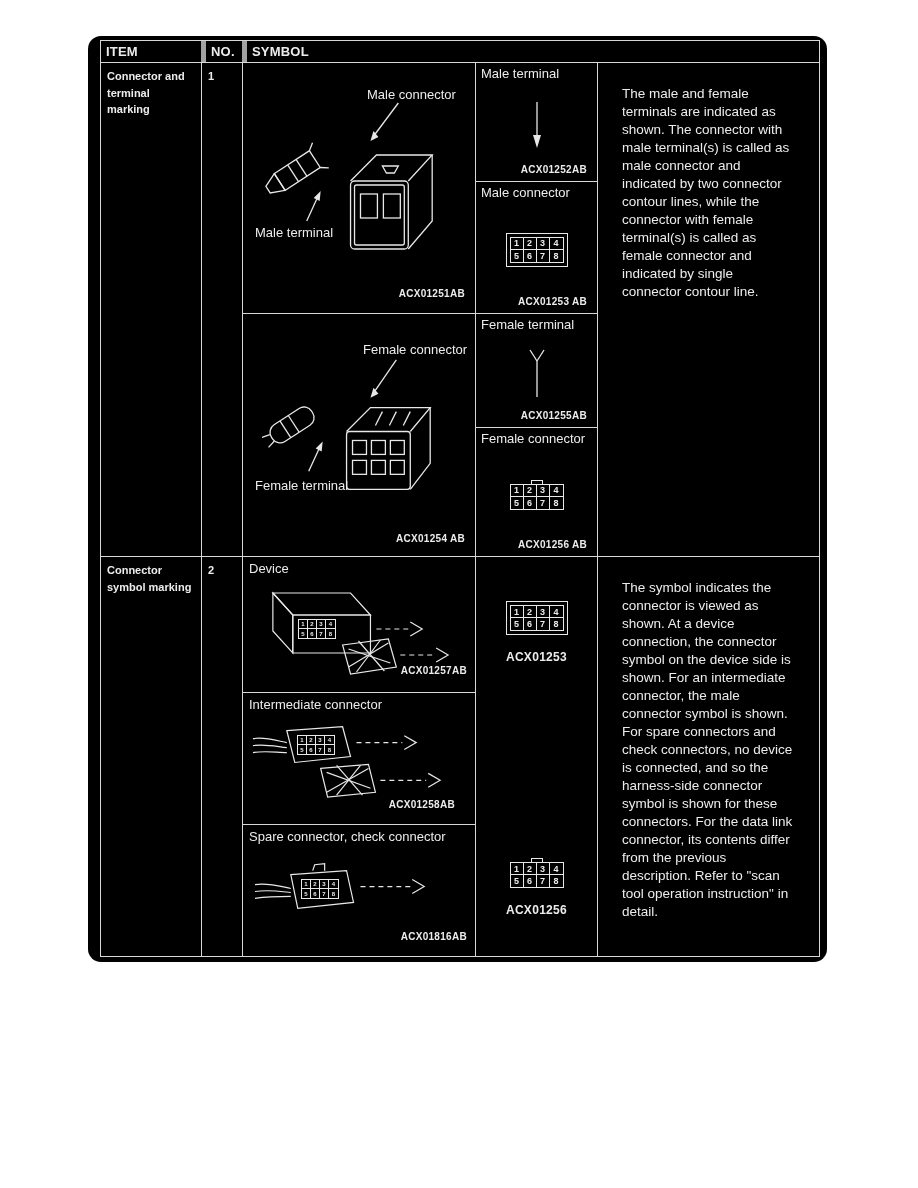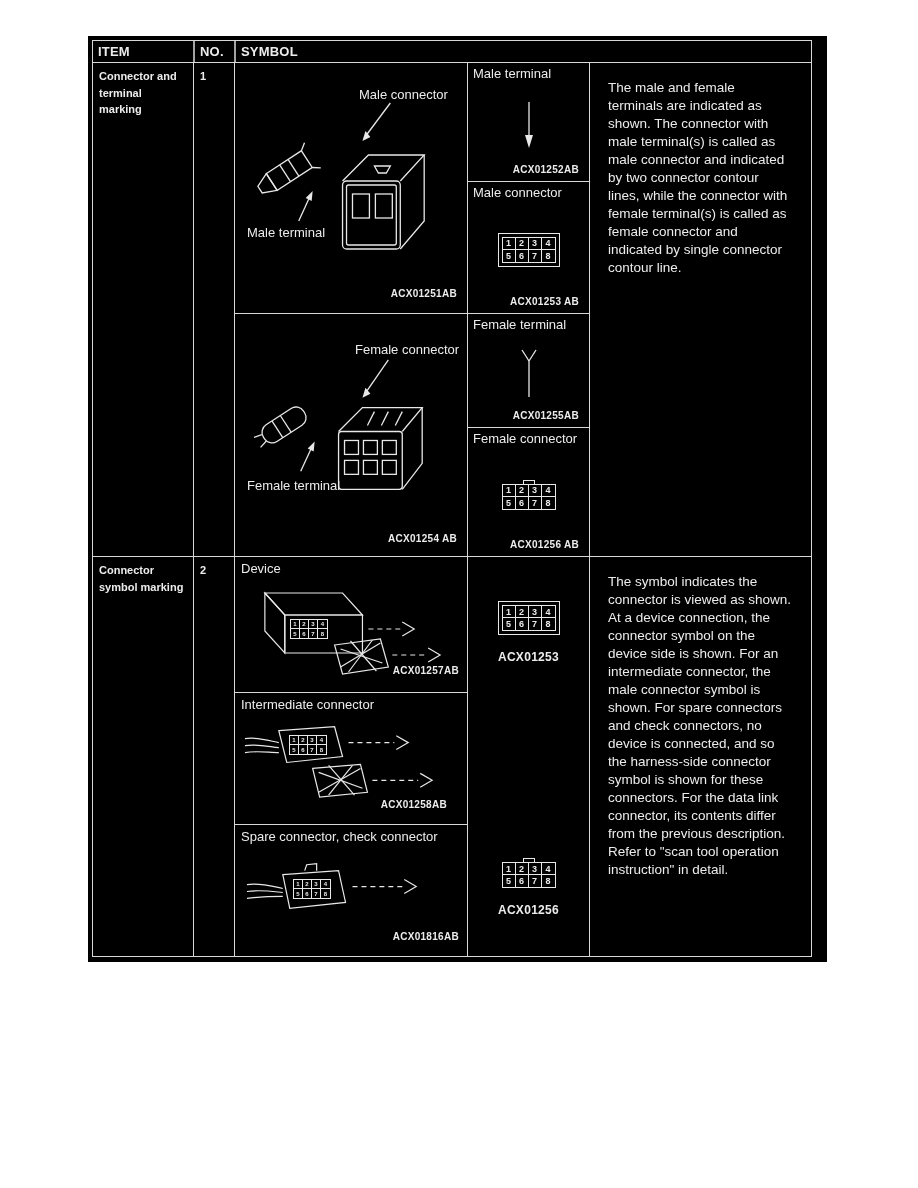--- a/index.html
+++ b/index.html
@@ -2,39 +2,40 @@
 <html><head>
 <meta charset="utf-8">
 <style>
   html,body { margin:0; padding:0; }
   body {
     width:918px; height:1188px; background:#ffffff; position:relative;
     font-family:"Liberation Sans", sans-serif;
   }
   .sheet {
     position:absolute; left:88px; top:36px; width:739px; height:926px;
-    background:#000000; box-sizing:border-box; padding:4px 0 0 4px;
+    background:#000000; box-sizing:border-box; padding:4px 0 0 12px;
     color:#ececec;
+    border-radius:13px;
   }
   .tbl { width:720px; border:1px solid #d8d8d8; box-sizing:border-box; }
   .cols { display:grid; grid-template-columns:100px 41px 233px 122px 1fr; }
   .hdr { height:21px; }
   .hcell {
     font-weight:bold; font-size:13px; padding:3px 5px 0 5px; box-sizing:border-box;
     letter-spacing:0.2px; overflow:hidden; white-space:nowrap;
   }
-  .hcell + .hcell { border-left:2px solid #a3a3a3; }
+  .hcell + .hcell { border-left:5px solid #a3a3a3; }
   .row { border-top:1px solid #d8d8d8; }
   .row.r1 { height:493px; }
   .row.r2 { height:399px; }
   .cell { box-sizing:border-box; overflow:hidden; position:relative; }
   .cell + .cell { border-left:1px solid #d8d8d8; }
   .cell.text { padding:5px 6px; font-size:11px; line-height:16.5px;font-weight:bold; }
   .cell.contents { padding:4px 6px; font-size:13.5px; line-height:18px; }
-  .cell.contents p { margin:12px; }
+  .cell.contents p { margin:18px; }
   .stack { display:flex; flex-direction:column; }
   .sub { position:relative; box-sizing:border-box; overflow:hidden;gap:8px; }
   .sub + .sub { border-top:1px solid #d8d8d8; }
   .mc { height:250px; } .fc { flex:1; }
   .s1 { height:118px; } .s2 { height:132px; } .s3 { height:114px; } .s4 { flex:1; }
   .d1 { height:135px; } .d2 { height:132px; } .d3 { flex:1; }
   .figure { position:relative; }
   .figure svg.art { position:absolute; left:0; top:0; width:100%; height:100%; }
   .flabel { position:absolute; font-size:13px; white-space:nowrap; }
   .fig-title { position:absolute; font-size:13px; white-space:nowrap; left:6px; top:4px; }

